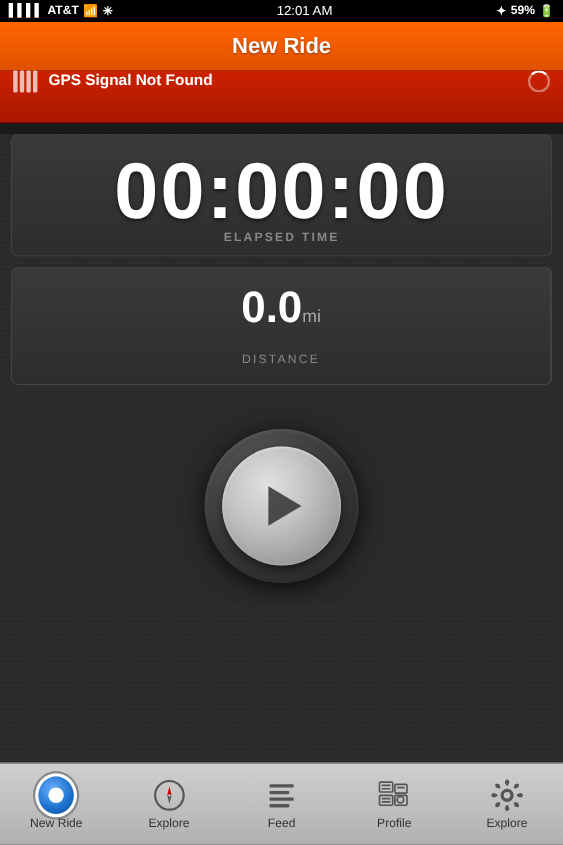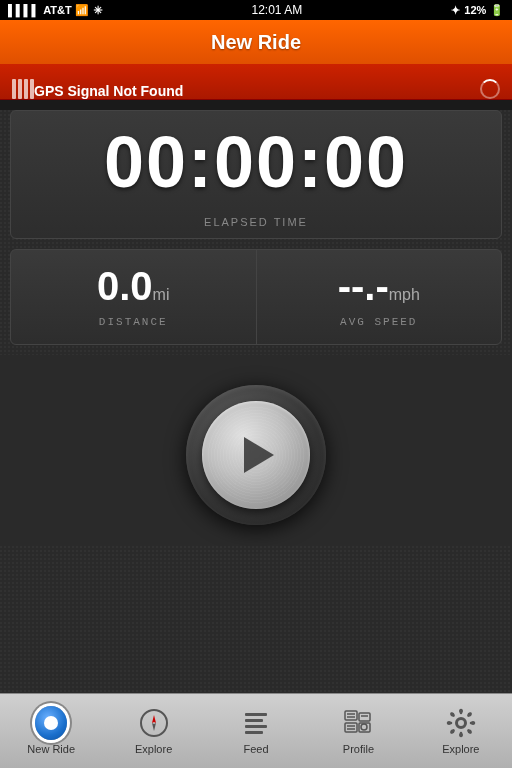--- a/index.html
+++ b/index.html
@@ -44,25 +44,26 @@
     }
     #header h1 {
       color: #fff;
       font-size: 20px;
       font-weight: bold;
       text-shadow: 0 1px 2px rgba(0,0,0,0.4);
     }
 
     
     #gps-banner {
-      height: 36px;
+      height: 48px;
       background: linear-gradient(to bottom, #cc2200, #aa1800);
       display: flex;
-      align-items: flex-end;
+      align-items: flex-start;
       padding: 0 12px;
+      gap: 10px;
       border-bottom: 1px solid #880000;
     }
     .gps-stripes {
       width: 22px;
       height: 20px;
       display: flex;
       gap: 2px;
       align-items: stretch;
     }
     .gps-stripe {
@@ -101,22 +102,23 @@
       color: #fff;
       letter-spacing: 2px;
       font-variant-numeric: tabular-nums;
       text-shadow: 0 2px 4px rgba(0,0,0,0.6);
       line-height: 1;
     }
     #elapsed-label {
       color: #888;
       font-size: 11px;
       letter-spacing: 2px;
-      margin-top: 18px;
+      margin-top: 0;
       text-transform: uppercase;
+      font-weight: bold;
     }
 
     
     #stats-section {
       display: flex;
       margin: 0 10px 10px;
       border: 1px solid #444;
       border-radius: 6px;
       overflow: hidden;
       background: linear-gradient(to bottom, #3a3a3a, #2d2d2d);
@@ -137,23 +139,22 @@
     }
     .stat-value .stat-unit {
       font-size: 16px;
       color: #aaa;
       font-weight: normal;
     }
     .stat-label {
       color: #888;
       font-size: 11px;
       letter-spacing: 2px;
-      margin-top: 10px;
+      margin-top: 21px;
       text-transform: uppercase;
-      font-family: Liberation Mono, monospace;
     }
 
     
     #play-area {
       display: flex;
       justify-content: center;
       align-items: center;
       padding: 30px 0 20px;
       background: #2a2a2a;
     }
@@ -311,21 +312,21 @@
 <div id="status-bar">
   <div class="status-left">
     <span>▌▌▌▌</span>
     <span>AT&amp;T</span>
     <span>📶</span>
     <span>✳</span>
   </div>
   <div class="status-center">12:01 AM</div>
   <div class="status-right">
     <span>✦</span>
-    <span>12%</span>
+    <span>59%</span>
     <span>🔋</span>
   </div>
 </div>
 
 <div id="header">
   <h1>New Ride</h1>
 </div>
 
 <div id="gps-banner">
   <div class="gps-stripes">
@@ -344,26 +345,20 @@
     <div id="timer-display">00:00:00</div>
     <div id="elapsed-label">ELAPSED TIME</div>
   </div>
 
   <div id="stats-section">
     <div class="stat-box">
       <div class="stat-value">
         <span>0.0</span><span class="stat-unit">mi</span>
       </div>
       <div class="stat-label">DISTANCE</div>
-    </div>
-    <div class="stat-box">
-      <div class="stat-value">
-        <span>--.-</span><span class="stat-unit">mph</span>
-      </div>
-      <div class="stat-label">AVG SPEED</div>
     </div>
   </div>
 
   <div id="play-area">
     <div class="play-button-outer">
       <div class="play-button-inner">
         <div class="play-triangle"></div>
       </div>
     </div>
   </div>

